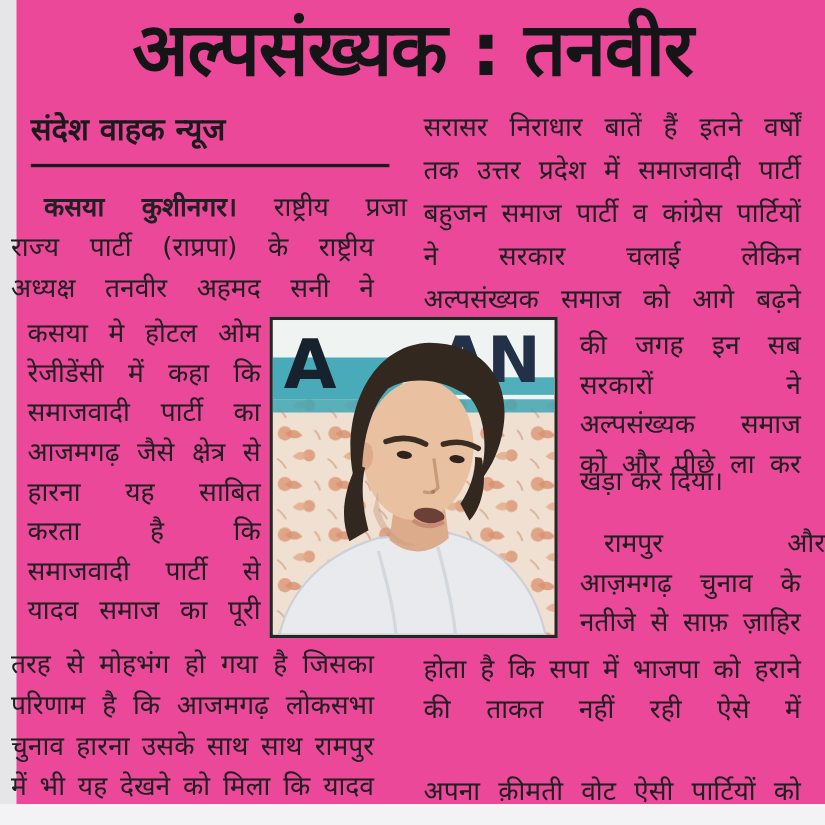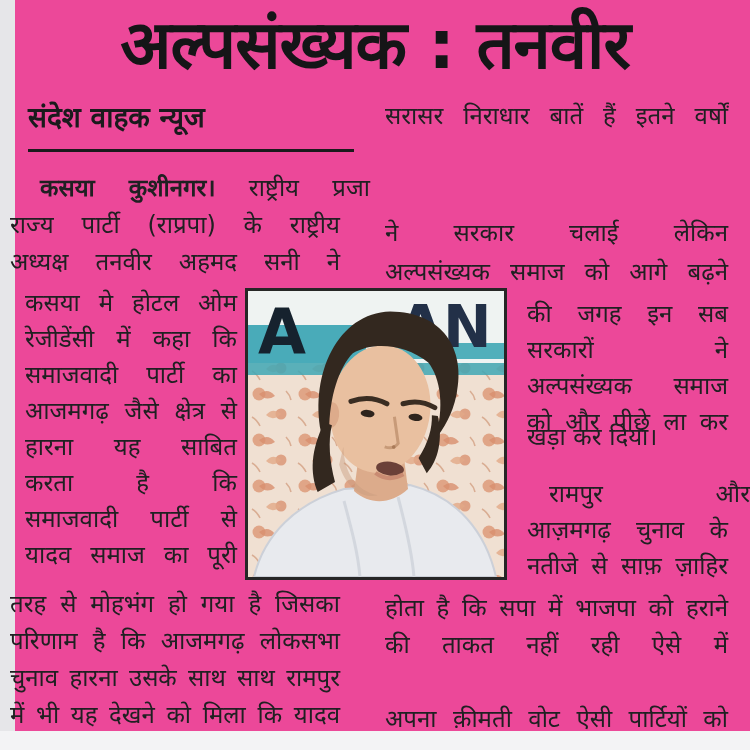--- a/index.html
+++ b/index.html
@@ -49,20 +49,22 @@
   <div class="ln lnn" style="top:503px">समाजवादी पार्टी से</div>
   <div class="ln lnn" style="top:539px">यादव समाज का पूरी</div>
 
   <div class="ln lw" style="top:588px">तरह से मोहभंग हो गया है जिसका</div>
   <div class="ln lw" style="top:625px">परिणाम है कि आजमगढ़ लोकसभा</div>
   <div class="ln lw" style="top:662px">चुनाव हारना उसके साथ साथ रामपुर</div>
   <div class="ln lw" style="top:699px">में भी यह देखने को मिला कि यादव</div>
   <div class="clip-marks" style="left:30px;top:744px;width:320px"></div>
 
   <div class="ln rw" style="top:100px">सरासर निराधार बातें हैं इतने वर्षों</div>
+  <div class="ln rw" style="top:139px">तक उत्तर प्रदेश में समाजवादी पार्टी</div>
+  <div class="ln rw" style="top:178px">बहुजन समाज पार्टी व कांग्रेस पार्टियों</div>
   <div class="ln rw" style="top:217px">ने सरकार चलाई लेकिन</div>
   <div class="ln rw" style="top:256px">अल्पसंख्यक समाज को आगे बढ़ने</div>
 
   <div class="ln rn" style="top:298px">की जगह इन सब</div>
   <div class="ln rn" style="top:334px">सरकारों ने</div>
   <div class="ln rn" style="top:370px">अल्पसंख्यक समाज</div>
   <div class="ln rn" style="top:406px">को और पीछे ला कर</div>
   <div class="ln rn lastline" style="top:421px">खड़ा कर दिया।</div>
   <div class="ln rn indent" style="top:478px;padding-left:22px">रामपुर और</div>
   <div class="ln rn" style="top:514px">आज़मगढ़ चुनाव के</div>

